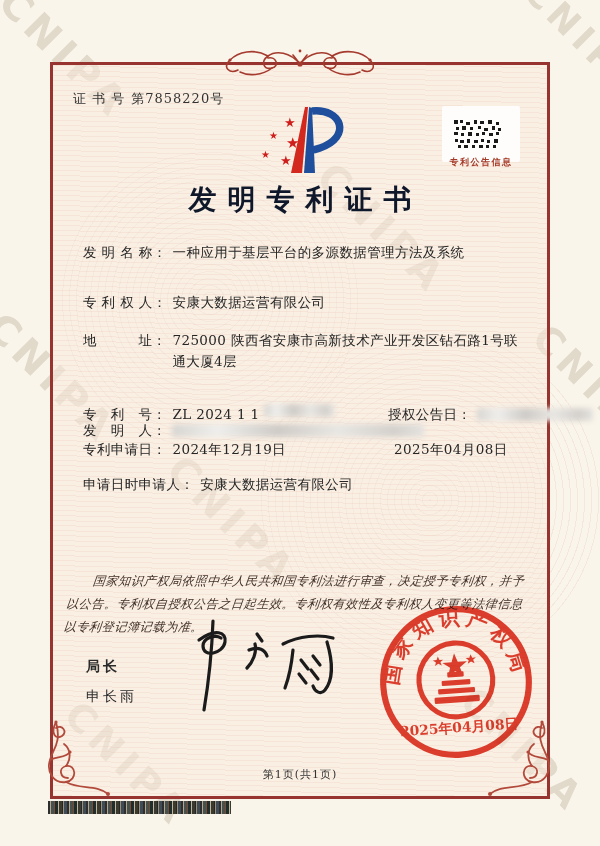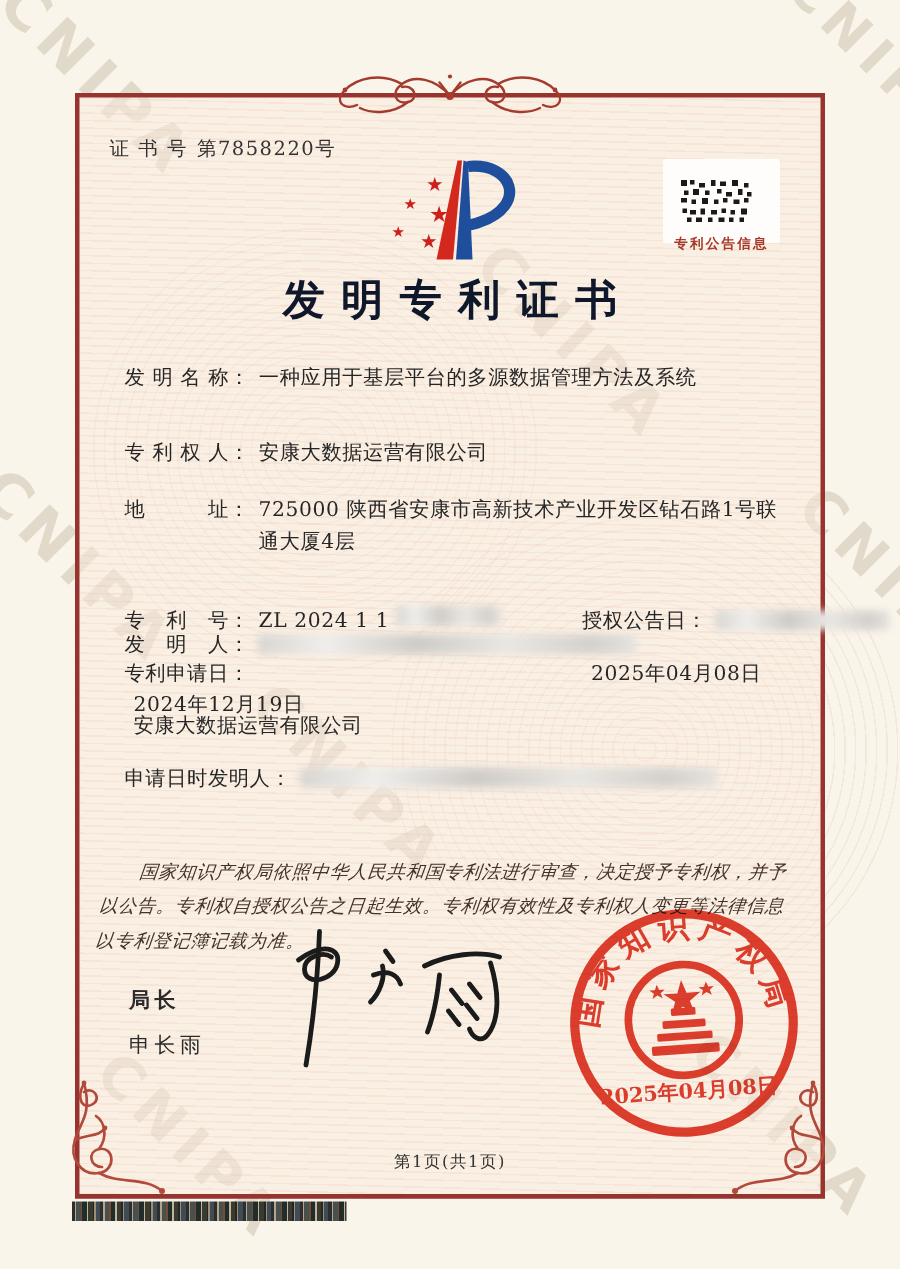--- a/index.html
+++ b/index.html
@@ -206,36 +206,33 @@
   <div class="row" style="top:404px;width:460px;">
     <span class="lbl">专　利　号：</span>
     <span class="val">ZL 2024 1 1</span>
     <span class="redact r-patent"></span>
     <span class="col2">
       <span class="lbl">授权公告日：</span>
       <span class="val"><span class="redact r-grant"></span></span>
     </span>
   </div>
 
-  <div class="row" style="top:439px;width:460px;flex-direction:column;">
+  <div class="row" style="top:439px;width:460px;">
     <span class="lbl">专利申请日：</span>
     <span class="val">2024年12月19日</span>
     <span class="col2">
       <span class="val">2025年04月08日</span>
     </span>
   </div>
 
   <div class="row" style="top:474px;">
+    <span class="lbl">申请日时申请人：</span>
     <span class="val">安康大数据运营有限公司</span>
   </div>
 
-  <div class="row" style="top:509px;">
-    <span class="lbl">申请日时发明人：</span>
-    <span class="val"><span class="redact r-inv2"></span></span>
-  </div>
 
   <div class="legal">国家知识产权局依照中华人民共和国专利法进行审查，决定授予专利权，并予以公告。专利权自授权公告之日起生效。专利权有效性及专利权人变更等法律信息以专利登记簿记载为准。</div>
 
   <div class="director-title">局长</div>
   <div class="director-name">申长雨</div>
   <svg class="signature" viewBox="0 0 185 98">
     <g fill="none" stroke="#1b1b1b" stroke-width="3.2" stroke-linecap="round" stroke-linejoin="round">
       <path d="M24,22 C40,10 52,14 50,24 C48,36 28,40 28,28 C28,20 40,16 46,20"></path>
       <path d="M38,3 C37,30 34,62 29,92"></path>
       <path d="M80,26 C82,34 78,44 72,50"></path>

